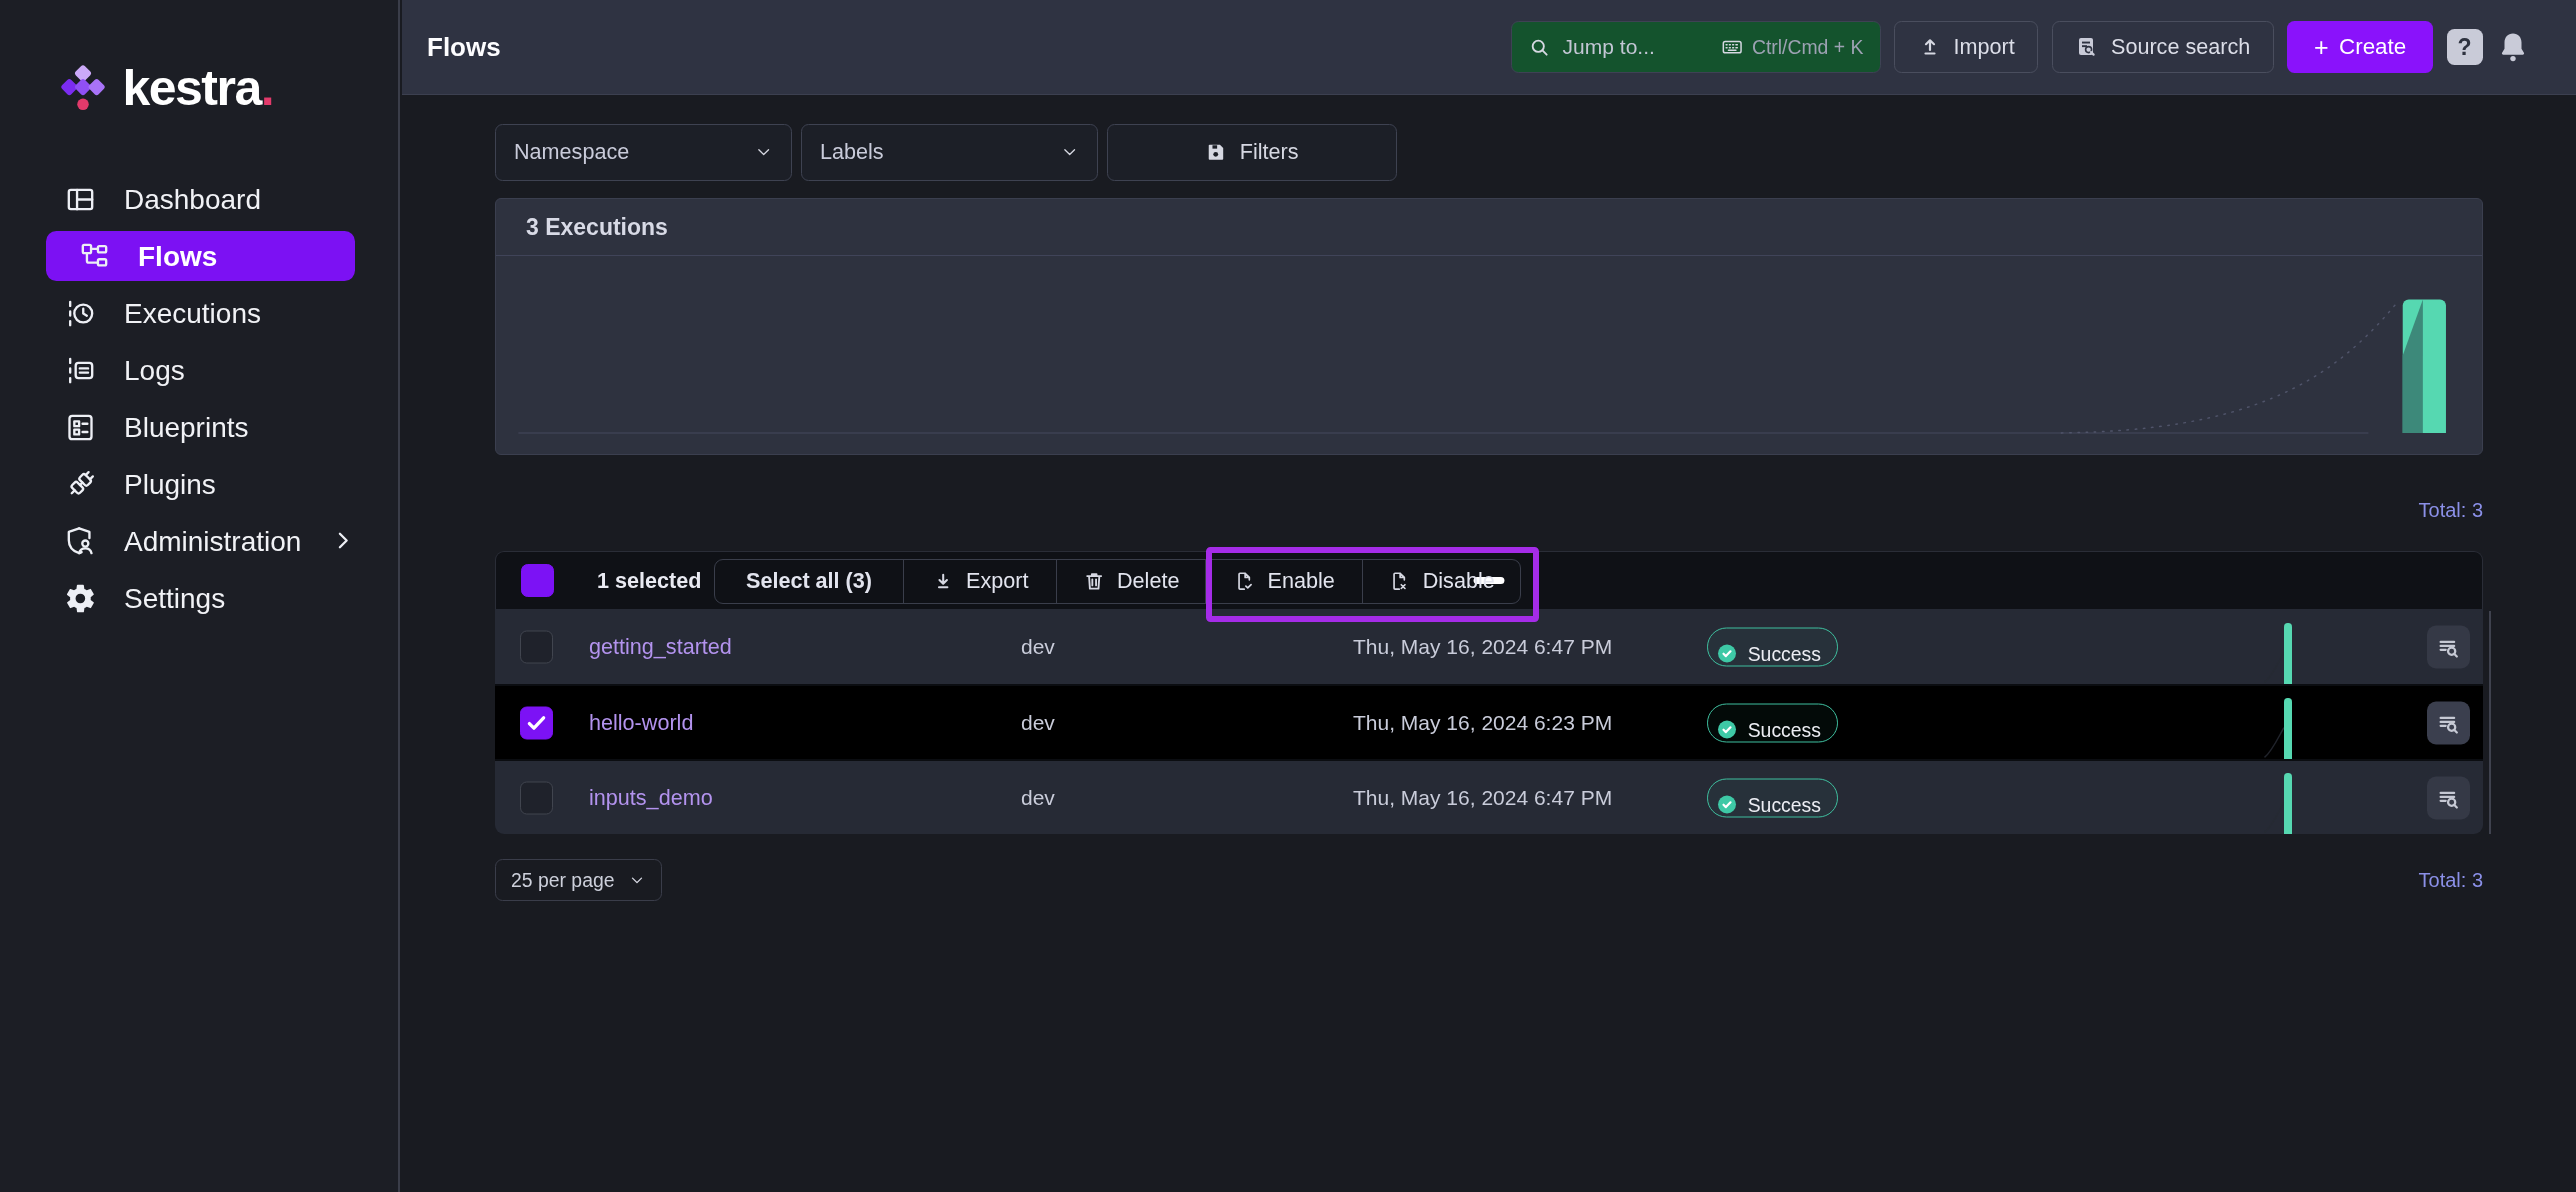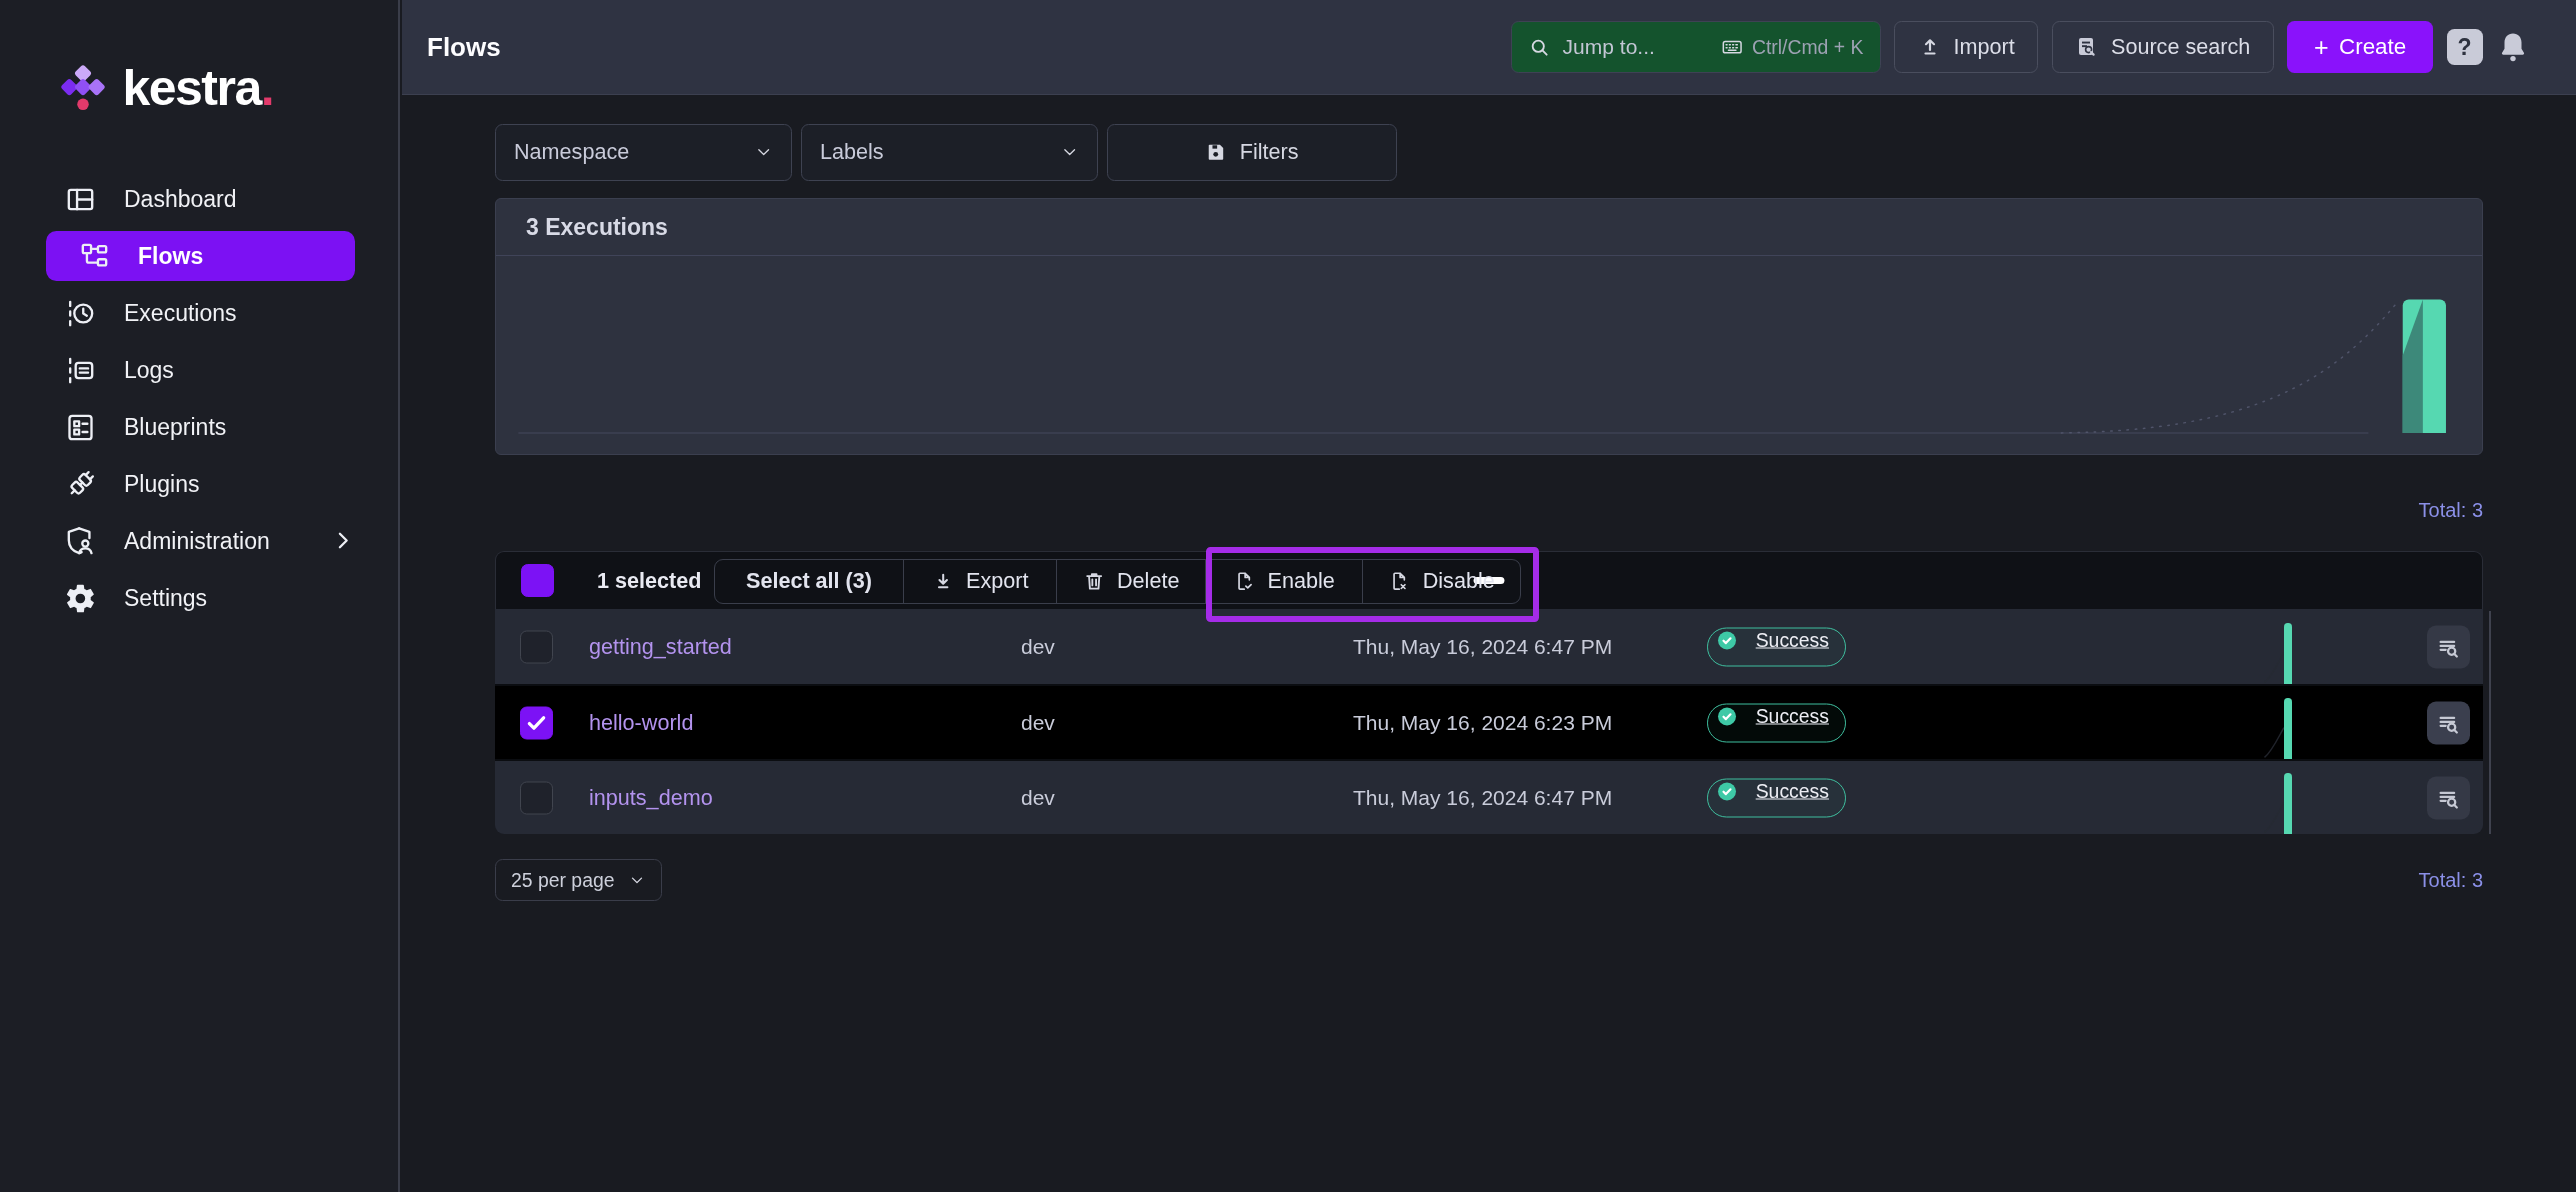--- a/index.html
+++ b/index.html
@@ -16,21 +16,21 @@
   .wordmark .dot { color:#E23A6B; }
   .nav { position:absolute; left:0; top:171px; width:400px; display:flex; flex-direction:column; }
   .nav-item { position:relative; height:57px; display:flex; align-items:center;
               padding:0 45px 0 64px; cursor:pointer; }
   .nav-item .pill { display:none; }
   .nav-item.active .pill { display:block; position:absolute; left:46px; right:45px; top:3px; bottom:3.7px;
               background:#7C11F3; border-radius:10.4px; z-index:0; }
   .nav-item.active { padding-left:78px; }
   .nav-icon { width:33px; height:33px; flex:0 0 33px; z-index:1; }
   .nav-icon svg { width:33px; height:33px; stroke:#EDEFF5; fill:none; stroke-width:1.7; stroke-linecap:round; stroke-linejoin:round; }
-  .nav-label { margin-left:27px; font-size:23px; font-weight:500; color:#F1F2F6; z-index:1; }
+  .nav-label { margin-left:27px; font-size:28px; font-weight:500; color:#F1F2F6; z-index:1; }
   .nav-item.active .nav-label { font-weight:700; color:#FFFFFF; }
   .nav-chevron { margin-left:auto; z-index:1; }
   .nav-chevron svg { width:25px; height:25px; stroke:#EDEFF5; fill:none; stroke-width:2.2; stroke-linecap:round; stroke-linejoin:round; }
 
   
   .topbar { position:absolute; left:402px; top:0; width:2174px; height:95px;
             background:#2F3342; border-bottom:1.5px solid #3C4050; z-index:4; }
   .page-title { position:absolute; left:25px; top:50%; transform:translateY(-50%);
                 font-size:26px; font-weight:700; color:#FDFDFF; }
   .topbar-controls { position:absolute; right:46px; top:50%; transform:translateY(-50%);
@@ -106,21 +106,21 @@
   .bulk-bar .checkbox { position:static; transform:none; flex:0 0 33px; }
 
   .cell-name { position:absolute; left:94px; top:50%; transform:translateY(-50%);
                font-size:21.6px; color:#B393EE; cursor:pointer; }
   .cell-ns   { position:absolute; left:526px; top:50%; transform:translateY(-50%);
                font-size:21px; color:#C9CCDA; }
   .cell-date { position:absolute; left:858px; top:50%; transform:translateY(-50%);
                font-size:21px; color:#C9CCDA; }
   .badge { position:absolute; left:1212px; top:50%; transform:translateY(-50%);
            height:39px; border:1.5px solid #3FBF9F; border-radius:19.4px; background:rgba(62,201,166,0.05);
-           display:flex; align-items:flex-start; gap:17px; padding:0 16.4px 0 6.7px;text-decoration:underline; }
+           display:flex; align-items:flex-end; gap:9px; padding:0 16.4px 0 6.7px; }
   .badge-dot { width:24px; height:24px; }
   .badge-label { font-size:19.4px; color:#EDEEF4; }
   .mini-tail { position:absolute; left:1768px; bottom:0; width:22.4px; height:33px; }
   .mini-bar { position:absolute; left:1789px; bottom:0; width:7.5px; height:61px;
               background:#56D8B1; border-radius:3.7px 3.7px 0 0; }
   .row-action { position:absolute; left:1932px; top:50%; transform:translateY(-50%);
                 width:43px; height:43px; border-radius:9px; background:#353946;
                 display:flex; align-items:center; justify-content:center; cursor:pointer; }
   .row.dark .row-action { background:#3B3F4E; }
   .row-action svg { width:27px; height:27px; }

